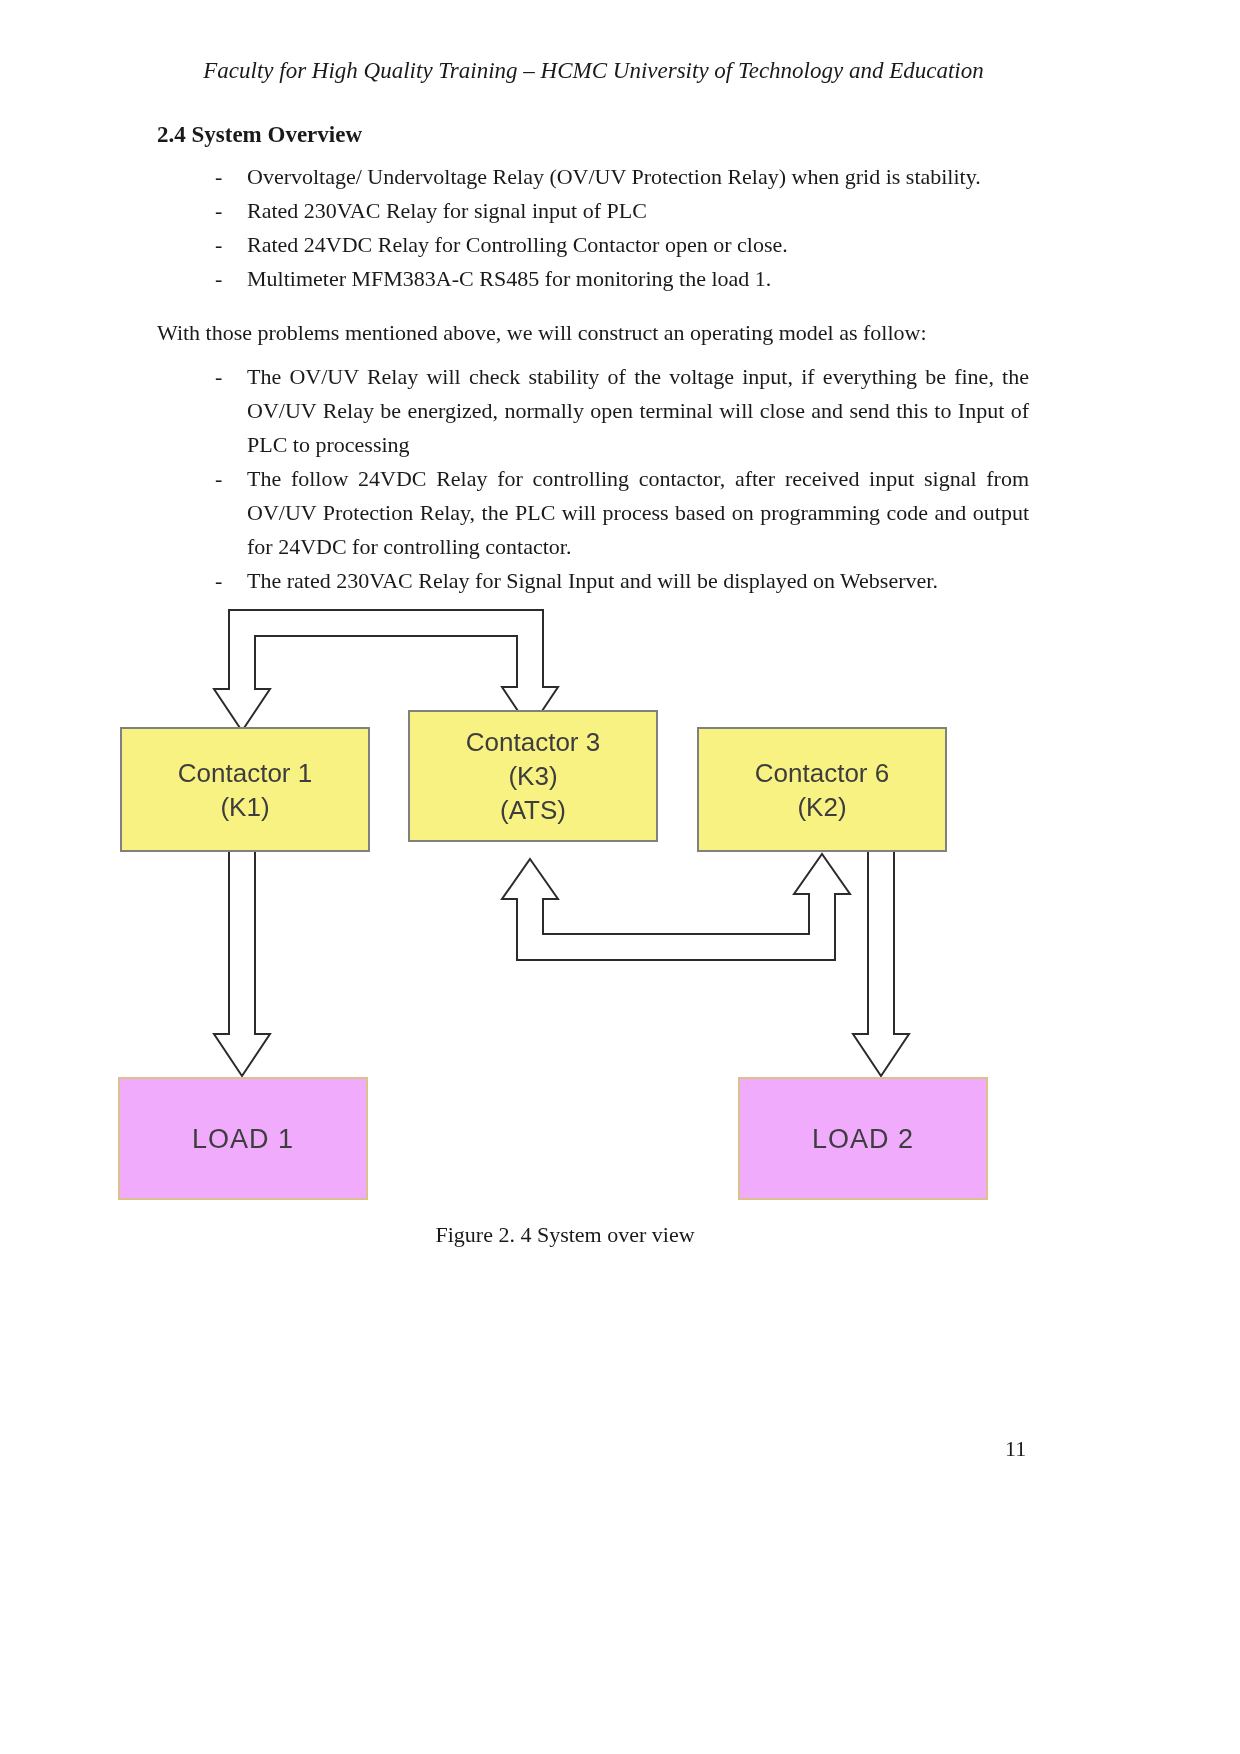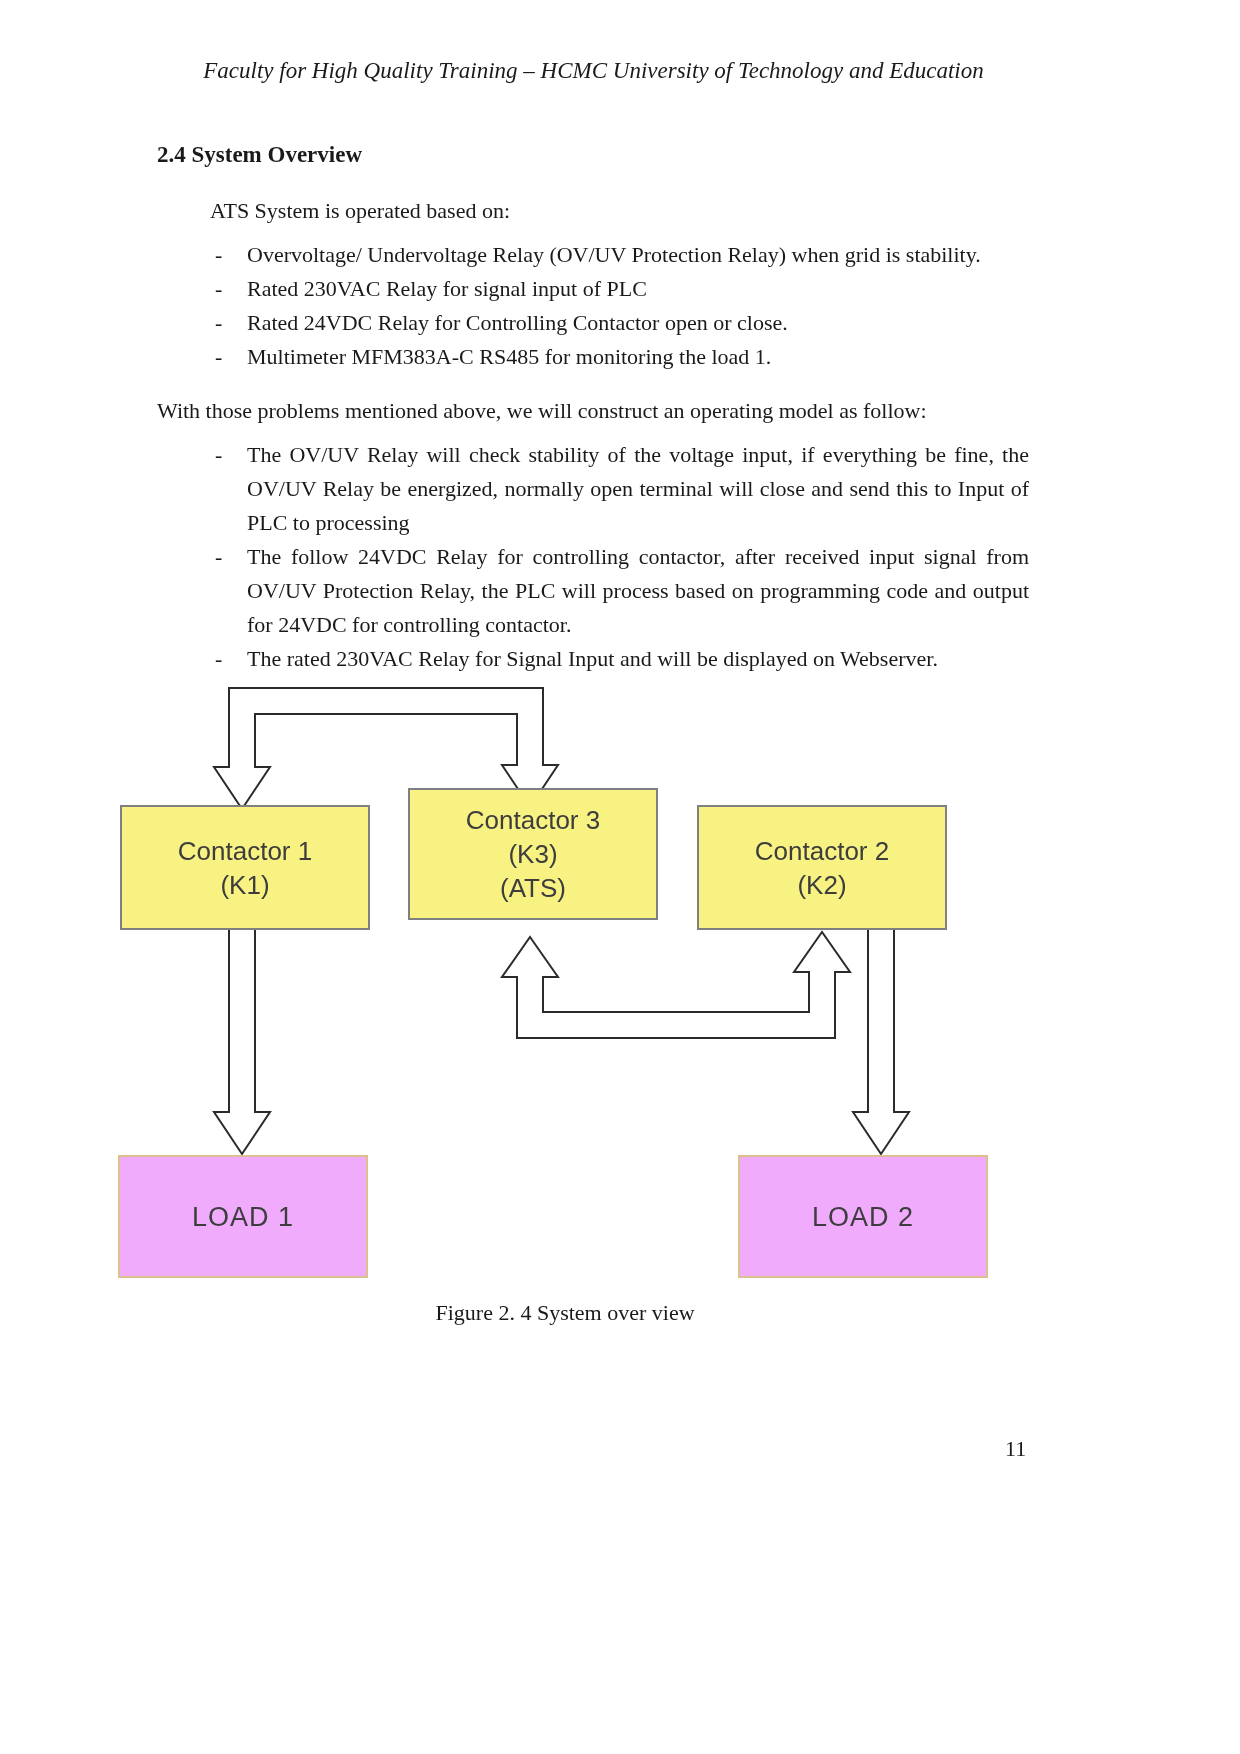--- a/index.html
+++ b/index.html
@@ -13,21 +13,21 @@
   }
   .page{position:relative;width:1240px;height:1754px;}
   .content{padding:56px 210px 0 157px;}
   .header{
     text-align:center;
     font-style:italic;
     font-size:23px;
     line-height:30px;
   }
   .heading{
-    margin-top:54px;
+    margin-top:34px;
     font-weight:bold;
     font-size:23px;
     line-height:30px;
   }
   .intro{
     margin-top:24px;
     margin-left:53px;
     font-size:22px;
     line-height:34px;
   }
@@ -99,21 +99,20 @@
 </head>
 <body>
 
 <div class="page">
   <div class="content">
 
     <div class="header">Faculty for High Quality Training – HCMC University of Technology and Education</div>
 
     <div class="heading">2.4 System Overview</div>
 
-    <div class="intro">ATS System is operated based on:</div>
 
     <div class="list">
       <div class="li">
         <span class="dash">-</span>
         <span class="li-text">Overvoltage/ Undervoltage Relay (OV/UV Protection Relay) when grid is stability.</span>
       </div>
       <div class="li no-justify">
         <span class="dash">-</span>
         <span class="li-text">Rated 230VAC Relay for signal input of PLC</span>
       </div>
@@ -164,21 +163,21 @@
       <div>(K1)</div>
     </div>
 
     <div class="dbox contactor c3">
       <div>Contactor 3</div>
       <div>(K3)</div>
       <div>(ATS)</div>
     </div>
 
     <div class="dbox contactor c2">
-      <div>Contactor 2</div>
+      <div>Contactor 6</div>
       <div>(K2)</div>
     </div>
 
     <div class="dbox load l1">
       <div>LOAD 1</div>
     </div>
 
     <div class="dbox load l2">
       <div>LOAD 2</div>
     </div>

